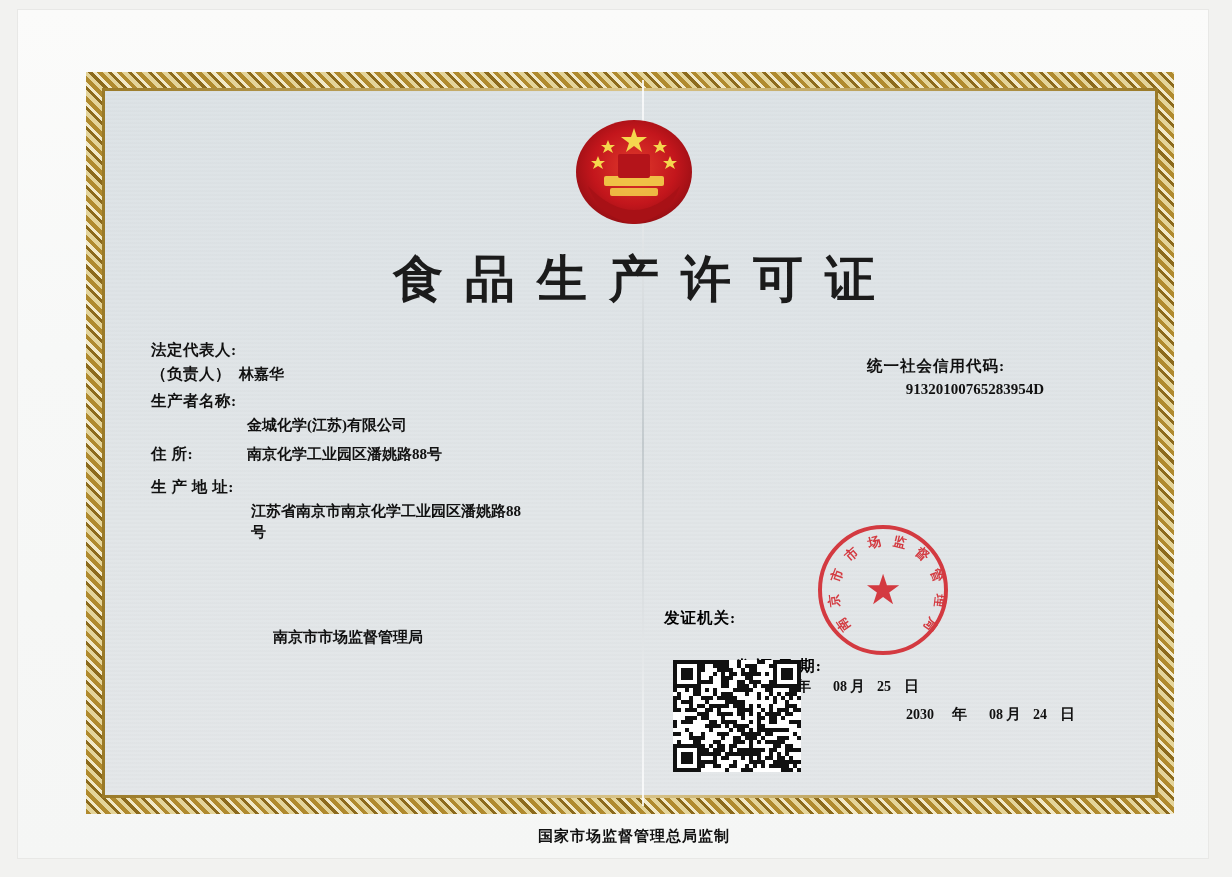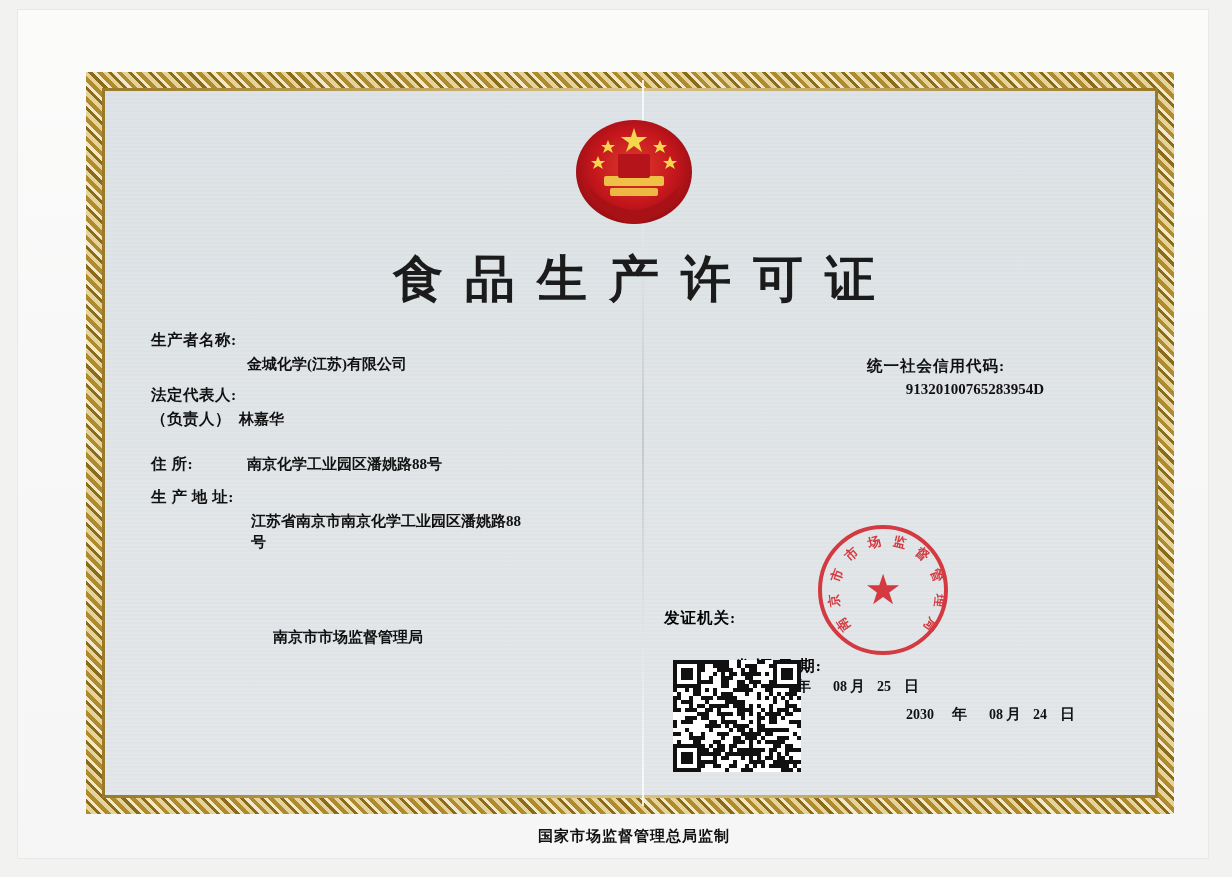--- a/index.html
+++ b/index.html
@@ -318,34 +318,34 @@
         <polygon points="112,42 114,47 119,47 115,50 117,55 112,52 107,55 109,50 105,47 110,47" fill="#f5d74e"></polygon>
         <polygon points="50,26 52,31 57,31 53,34 55,39 50,36 45,39 47,34 43,31 48,31" fill="#f5d74e"></polygon>
         <polygon points="40,42 42,47 47,47 43,50 45,55 40,52 35,55 37,50 33,47 38,47" fill="#f5d74e"></polygon>
       </svg>
     </div>
 
     <div class="title">食品生产许可证</div>
 
     <div class="left-col">
 
-      <div class="row">
-        <div class="lbl">生产者名称:</div>
-        <div class="val">金城化学(江苏)有限公司</div>
-      </div>
-
       <div class="row" style="margin-top:10px;">
         <div class="lbl">法定代表人:</div>
         <div style="display:flex;align-items:baseline;">
           <div class="lbl">（负责人）</div>
           <div class="val" style="margin-left:8px;">林嘉华</div>
         </div>
       </div>
 
-      <div class="row-inline" style="margin-top:24px;">
+      <div class="row">
+        <div class="lbl">生产者名称:</div>
+        <div class="val">金城化学(江苏)有限公司</div>
+      </div>
+
+      <div class="row-inline" style="margin-top:8px;">
         <div class="lbl">住    所:</div>
         <div class="val">南京化学工业园区潘姚路88号</div>
       </div>
 
       <div class="row" style="margin-top:4px;">
         <div class="lbl">生 产 地 址:</div>
         <div class="val indent2" style="max-width:275px;">江苏省南京市南京化学工业园区潘姚路88号</div>
       </div>
 
 

